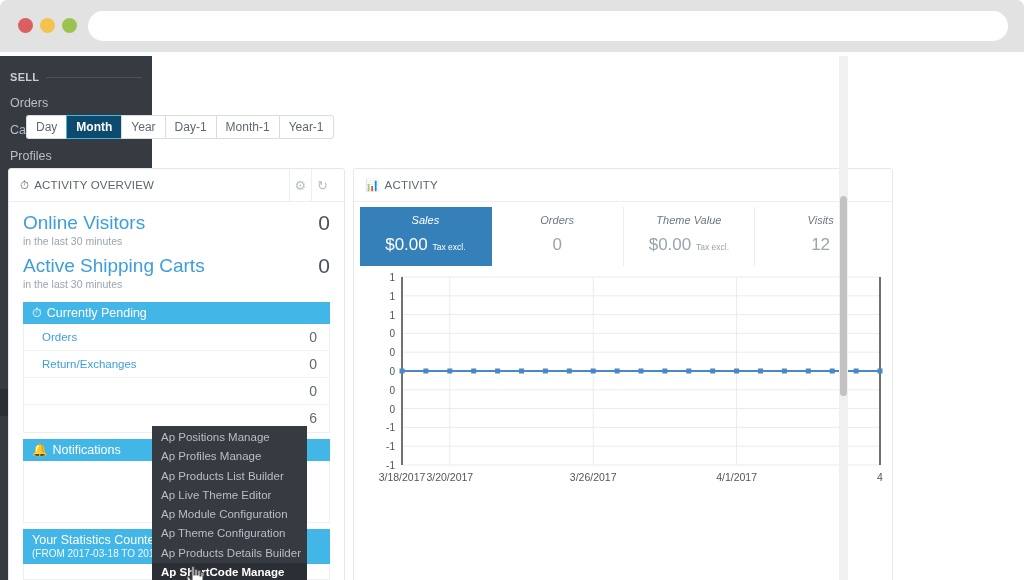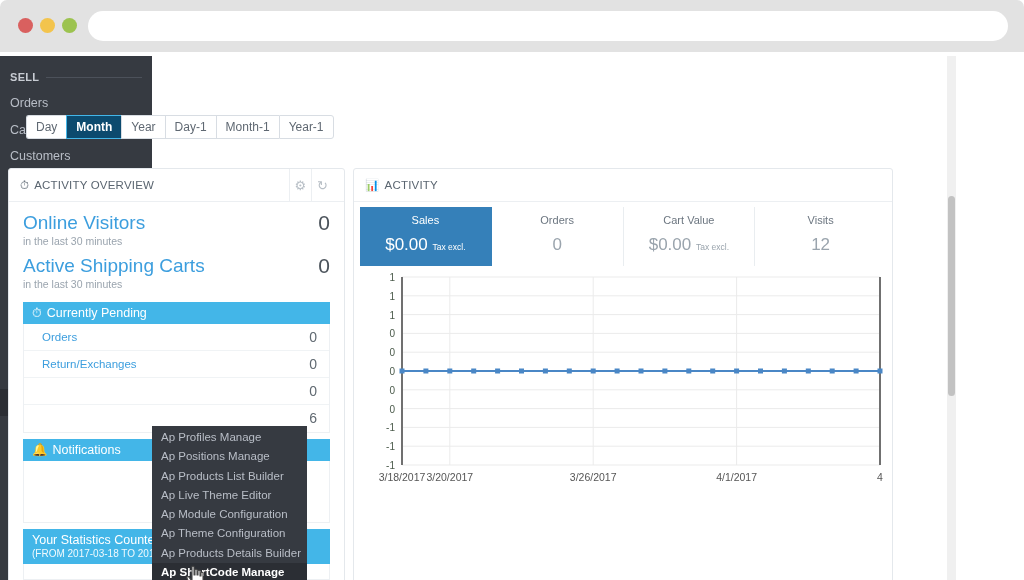--- a/index.html
+++ b/index.html
@@ -2,21 +2,21 @@
 <html><head>
 <meta charset="utf-8">
 <style>
   * { box-sizing: border-box; margin: 0; padding: 0; }
   html, body {
     width: 1024px; height: 580px;
     overflow: hidden;
     background: #ffffff;
     font-family: "Liberation Sans", sans-serif;
   }
-  #root { position: relative; width: 956px; height: 580px; background: #fff; }
+  #root { position: relative; width: 848px; height: 580px; background: #fff; }
 
   
   .browser-bar {
     position: absolute; left: 0; top: 0; width: 1024px; height: 52px;
     background: #e2e2e2; border-top-left-radius: 7px; border-top-right-radius: 7px;
   }
   .dots { position: absolute; left: 18px; top: 18px; display: flex; gap: 7px; }
   .dot { width: 15px; height: 15px; border-radius: 50%; }
   .dot.red { background: #d9605f; }
   .dot.yellow { background: #f2c council; }
@@ -129,21 +129,21 @@
 
   
   .dashboard { position: absolute; left: 353px; top: 116px; width: 540px; height: 432px; }
   .kpis { display: flex; padding: 5px 6px 6px 6px; }
   .kpi {
     flex: 1; border-right: 1px solid #e9edf0;
     text-align: center; padding: 7px 2px 11px 2px;
   }
   .kpi:last-child { border-right: none; }
   .kpi.active { background: #3580b9; border-right-color: #3580b9; }
-  .kpi-label { font-size: 11px; color: #6c7680; }
+  .kpi-label { font-size: 11px; color: #6c7680; font-style: italic; }
   .kpi-value { font-size: 17px; color: #9aa4ad; margin-top: 9px; }
   .kpi-value .tax { font-size: 8.5px; }
   .kpi.active .kpi-label, .kpi.active .kpi-value { color: #fff; }
 
   
   .chart-wrap { position: absolute; left: 0; top: 100px; width: 538px; height: 230px; }
   .chart-svg { display: block; }
 
   
   .submenu {
@@ -203,21 +203,21 @@
   <div class="page">
 
     <div class="sidebar">
       <div>
         <div class="nav-section">
           <span>SELL</span>
           <span class="rule"></span>
         </div>
         <div class="nav-item">Orders</div>
         <div class="nav-item">Catalog</div>
-        <div class="nav-item">Customers</div>
+        <div class="nav-item">Profiles</div>
         <div class="nav-item">Customer Service</div>
         <div class="nav-item">Stats</div>
       </div>
 
       <div>
         <div class="nav-section">
           <span>IMPROVE</span>
           <span class="rule"></span>
         </div>
         <div class="nav-item">Modules</div>
@@ -341,21 +341,21 @@
           </div>
         </div>
         <div class="kpi">
           <div class="kpi-label">Orders</div>
           <div class="kpi-value">
             <span>0</span>
             <span class="tax"></span>
           </div>
         </div>
         <div class="kpi">
-          <div class="kpi-label">Cart Value</div>
+          <div class="kpi-label">Theme Value</div>
           <div class="kpi-value">
             <span>$0.00</span>
             <span class="tax">Tax excl.</span>
           </div>
         </div>
         <div class="kpi">
           <div class="kpi-label">Visits</div>
           <div class="kpi-value">
             <span>12</span>
             <span class="tax"></span>
@@ -419,22 +419,22 @@
             <text x="48" y="212" text-anchor="middle" font-size="10.5" fill="#555" font-family="&quot;Liberation Sans&quot;, sans-serif">3/18/2017</text>
             <text x="95.8" y="212" text-anchor="middle" font-size="10.5" fill="#555" font-family="&quot;Liberation Sans&quot;, sans-serif">3/20/2017</text>
             <text x="239.2" y="212" text-anchor="middle" font-size="10.5" fill="#555" font-family="&quot;Liberation Sans&quot;, sans-serif">3/26/2017</text>
             <text x="382.6" y="212" text-anchor="middle" font-size="10.5" fill="#555" font-family="&quot;Liberation Sans&quot;, sans-serif">4/1/2017</text>
             <text x="526" y="212" text-anchor="middle" font-size="10.5" fill="#555" font-family="&quot;Liberation Sans&quot;, sans-serif">4</text>
           </svg>
       </div>
     </div>
 
     <div class="submenu">
+      <div class="submenu-item">Ap Positions Manage</div>
       <div class="submenu-item">Ap Profiles Manage</div>
-      <div class="submenu-item">Ap Positions Manage</div>
       <div class="submenu-item">Ap Products List Builder</div>
       <div class="submenu-item">Ap Live Theme Editor</div>
       <div class="submenu-item">Ap Module Configuration</div>
       <div class="submenu-item">Ap Theme Configuration</div>
       <div class="submenu-item">Ap Products Details Builder</div>
       <div class="submenu-item active">Ap ShortCode Manage</div>
 
     </div>
 
 

